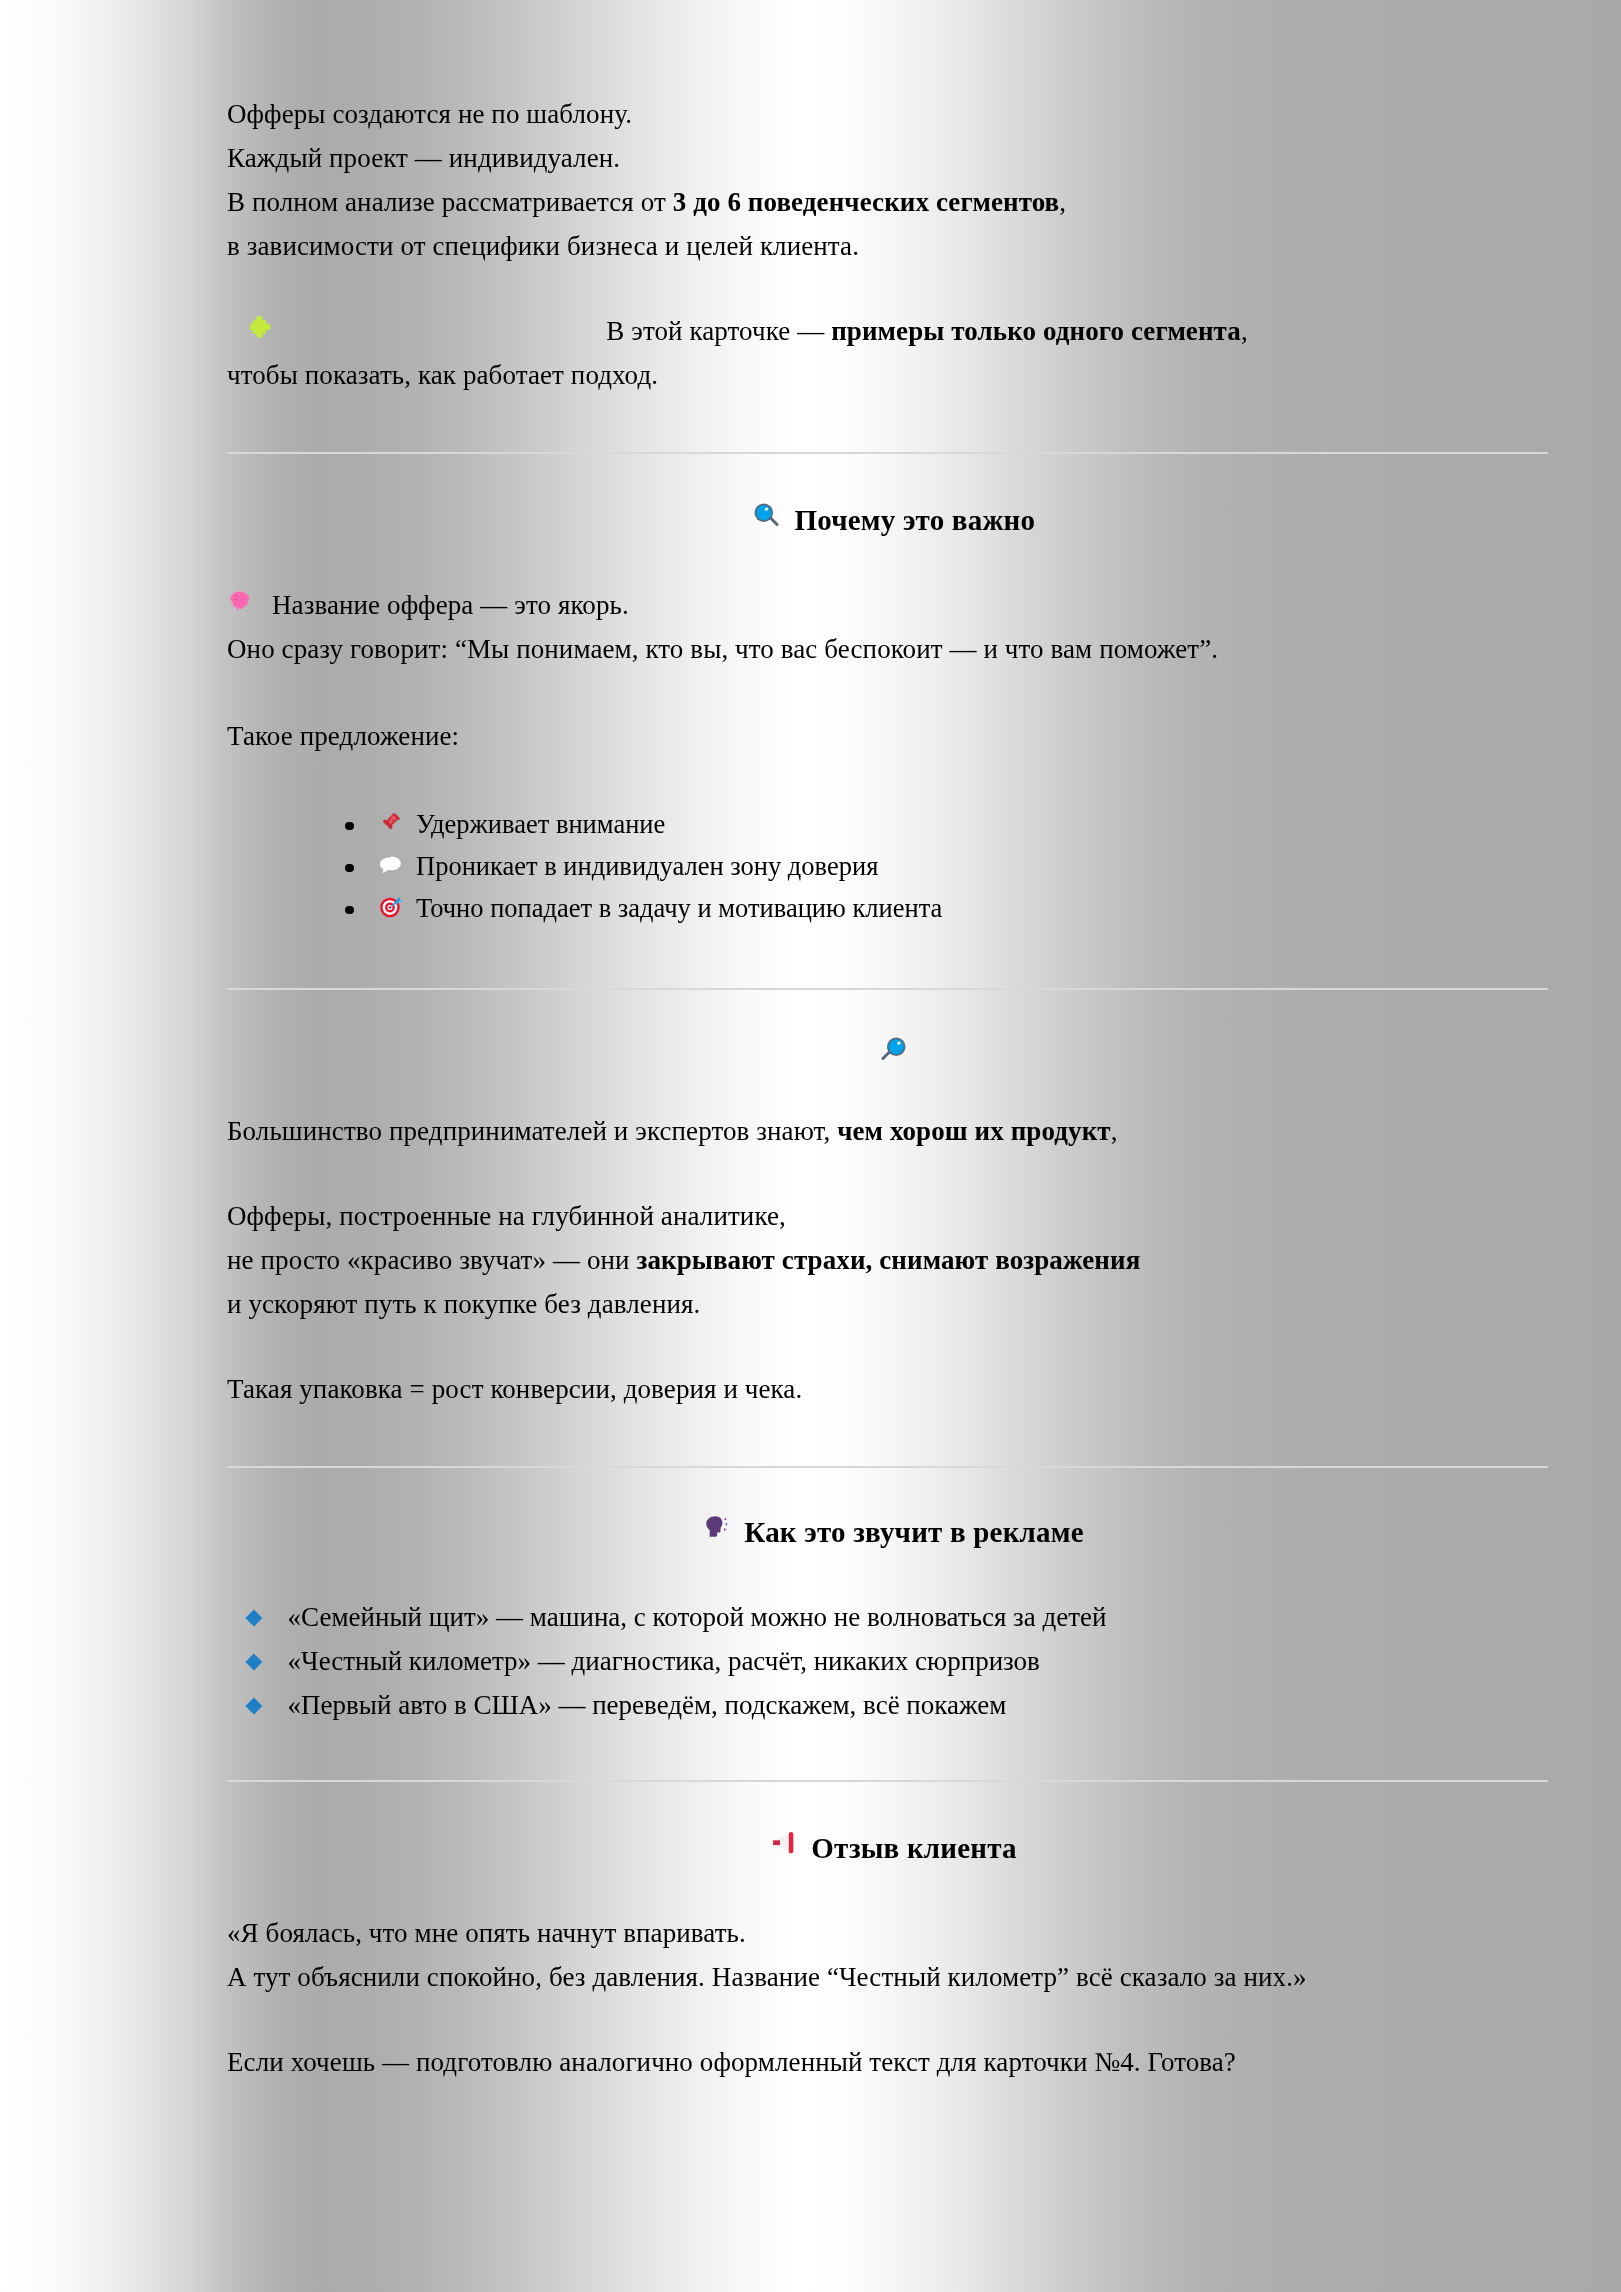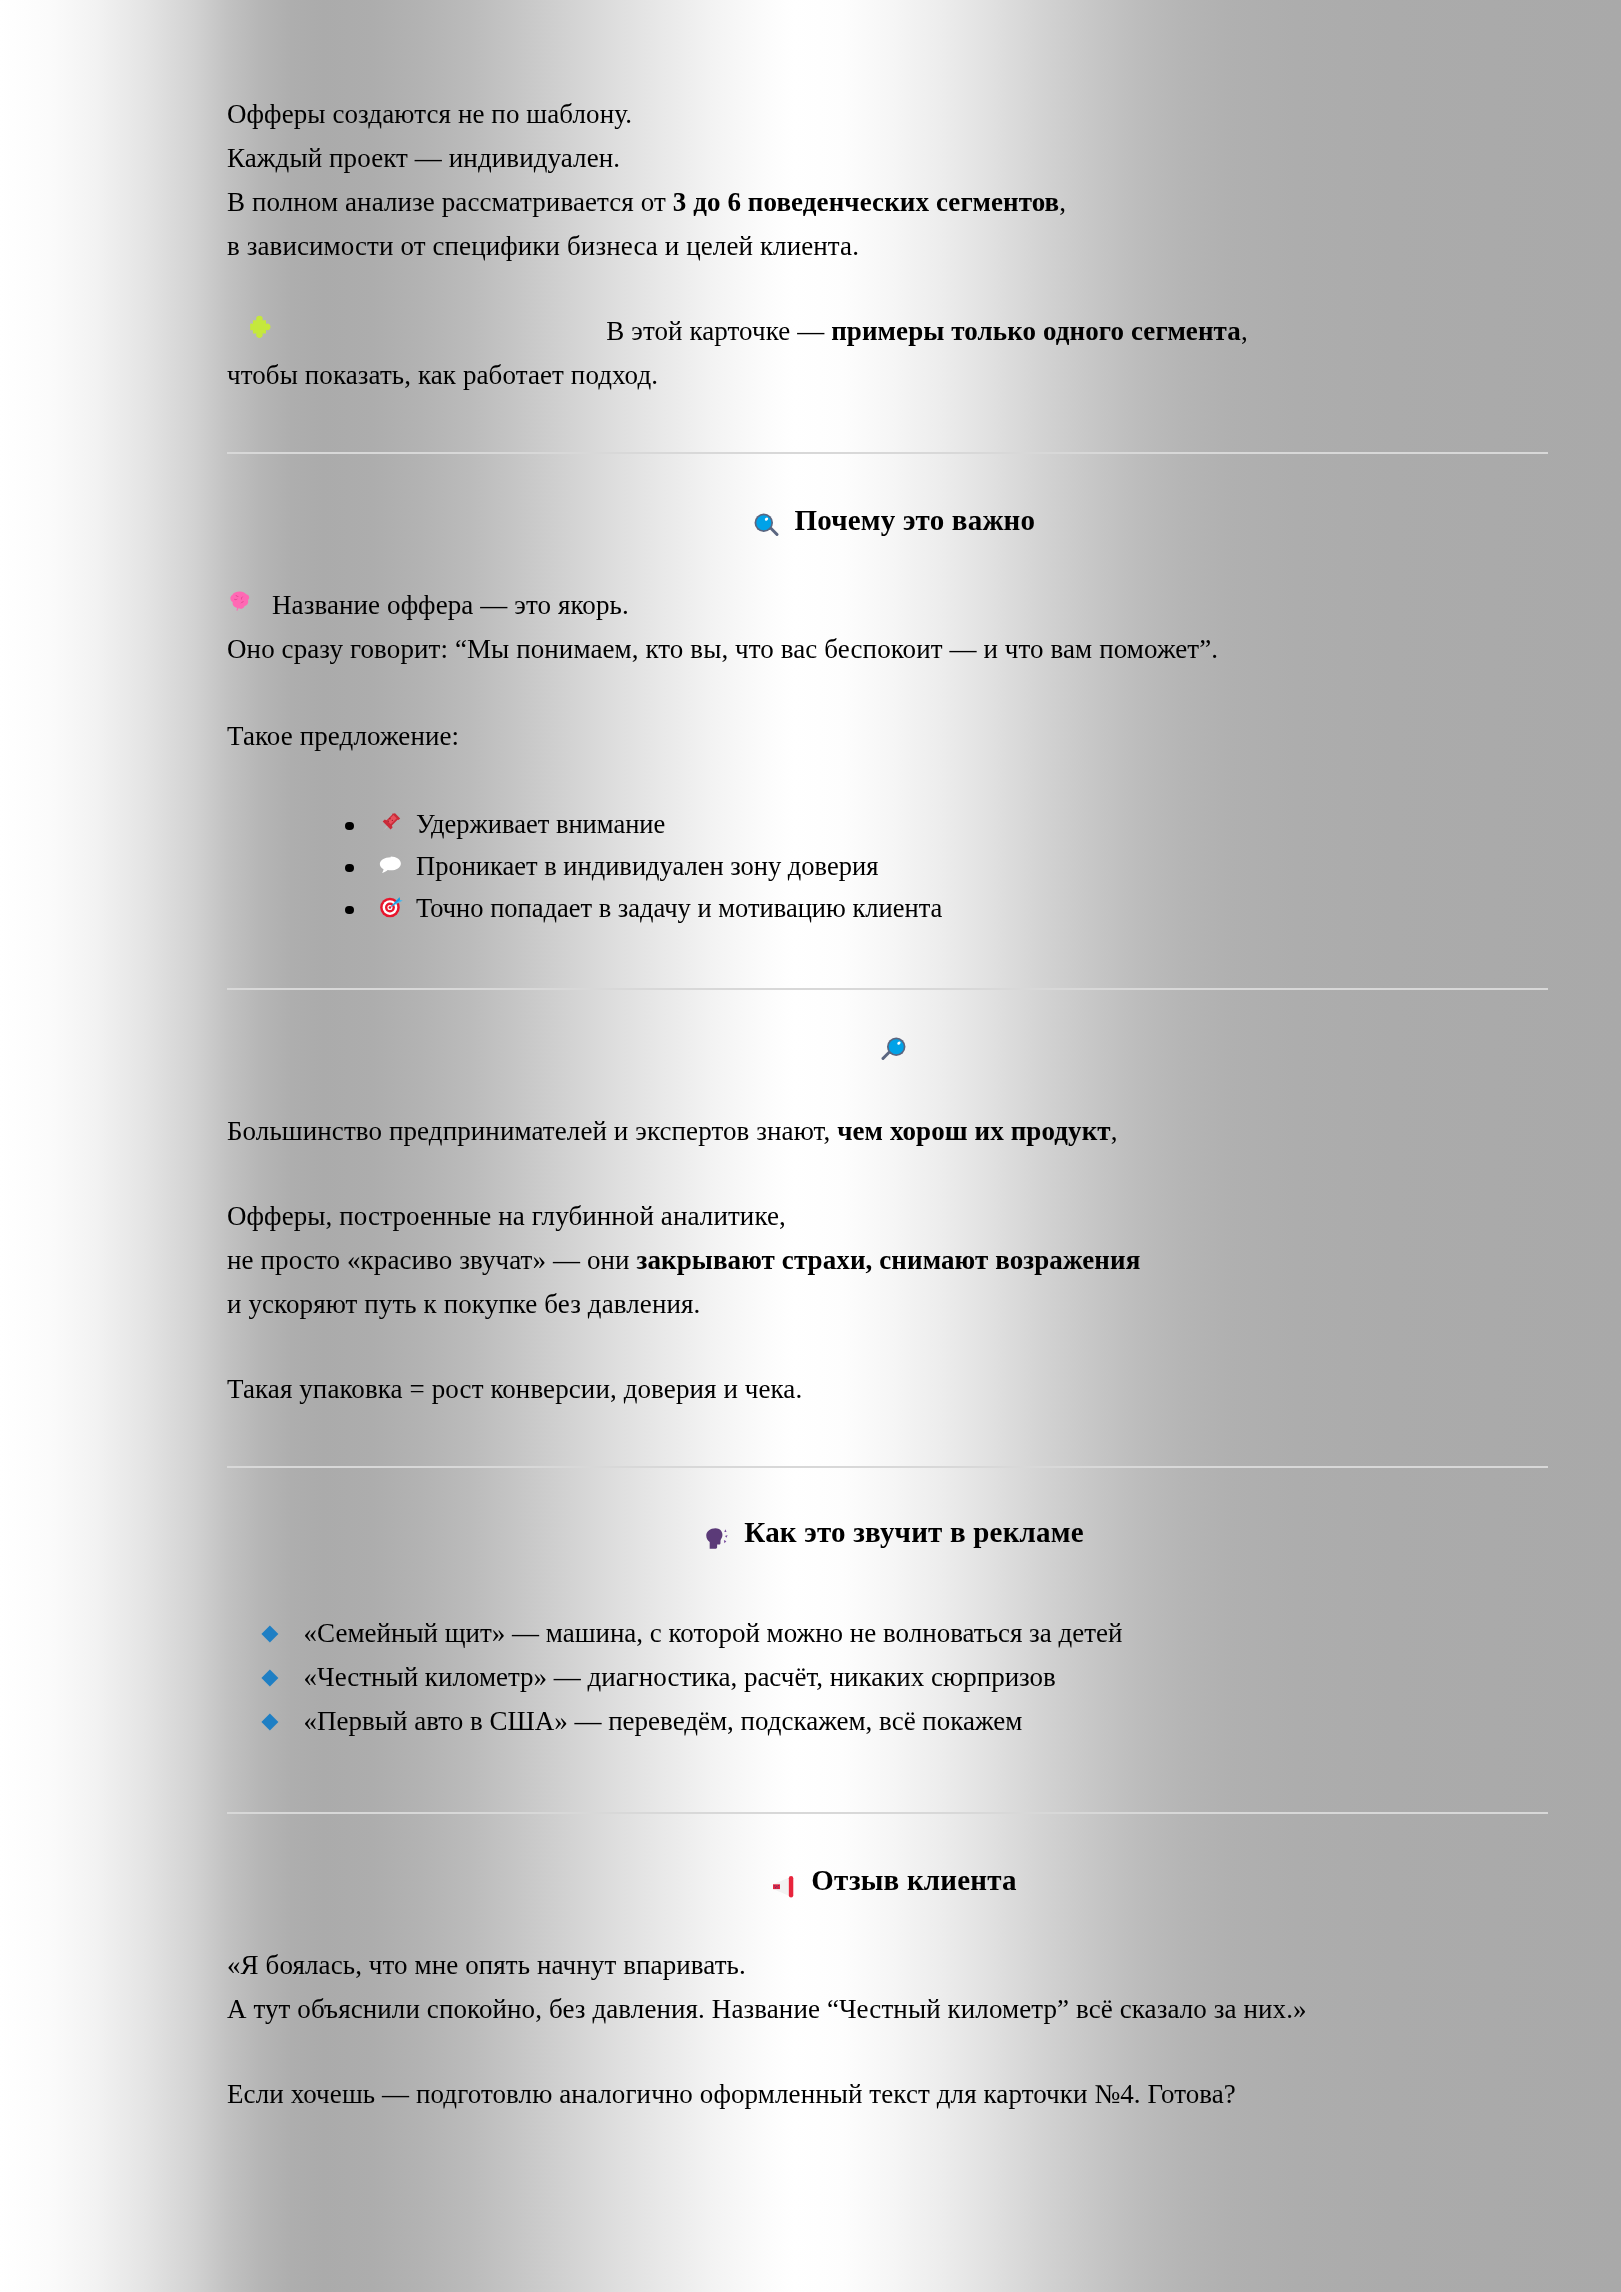--- a/index.html
+++ b/index.html
@@ -84,21 +84,21 @@
     margin: 0;
     width: 1321px;
   }
 
   
   .heading {
     font-size: 29px;
     font-weight: bold;
     line-height: 39px;
     display: flex;
-    align-items: flex-end;
+    align-items: flex-start;
     justify-content: center;
     gap: 13.7px;
     letter-spacing: 0.2px;
   }
   .heading .htext { white-space: nowrap; }
 
   
   .emoji {
     display: inline-block;
     vertical-align: -4.9px;
@@ -130,21 +130,21 @@
     border-radius: 50%;
   }
   ul.disc > li .emoji {
     position: absolute;
     left: 33px;
     top: 6.9px;
   }
 
   
   ul.diamond {
-    margin: 16px;
+    margin: 0;
     padding: 0 0 0 17.6px;
     list-style: none;
   }
   ul.diamond > li {
     position: relative;
     font-size: 27px;
     line-height: 44px;
     padding-left: 43px;
   }
   ul.diamond > li::before {

